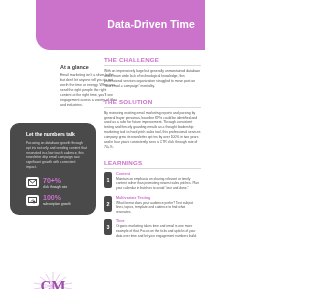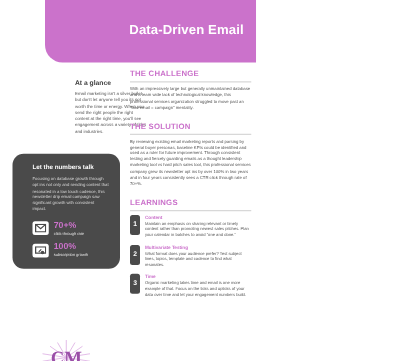--- a/index.html
+++ b/index.html
@@ -75,21 +75,21 @@
   .learn-t{font-size:3.7px;font-weight:bold;color:#cb72cb;margin:0 0 1px 0;}
   .learn-p{font-size:3.3px;line-height:4.6px;color:#555;margin:0;}
 </style>
 </head>
 <body>
 
 <div class="page">
 
   <div class="header">
     <div class="header-title">
-      <span>Data-Driven Email</span>
+      <span>Data-Driven Time</span>
     </div>
   </div>
 
   <div class="left-col">
 
     <div class="glance">
       <div class="glance-h">At a glance</div>
       <p class="glance-p">Email marketing isn't a silver bullet but don't let anyone tell you its not worth the time or energy. When you send the right people the right content at the right time, you'll see engagement across a variety of titles and industries.</p>
     </div>
 

